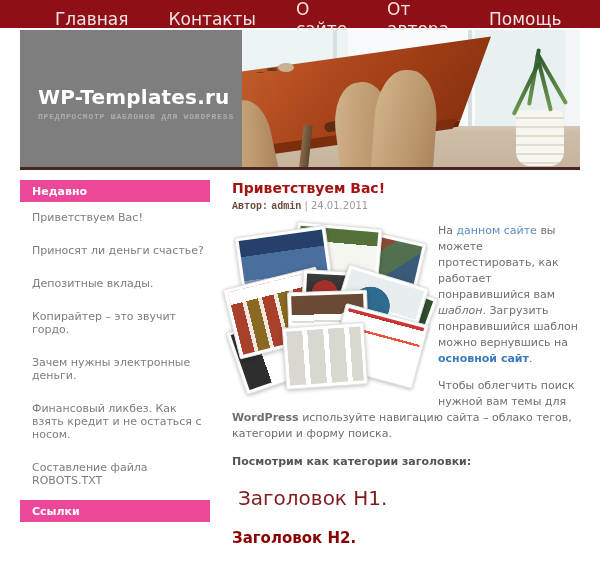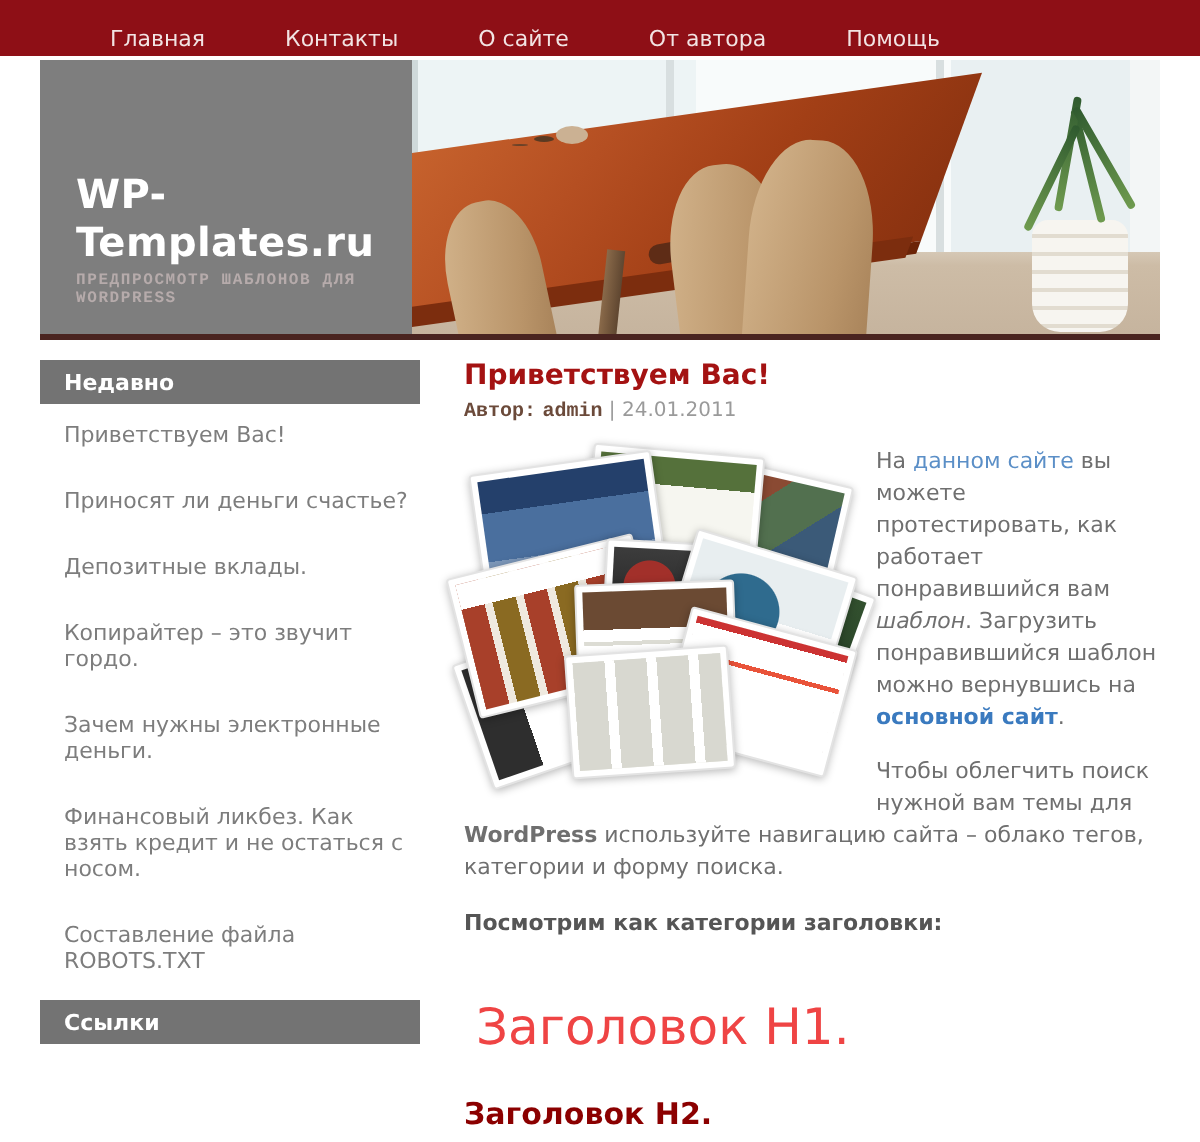--- a/index.html
+++ b/index.html
@@ -2,21 +2,21 @@
 <html><head>
 <meta charset="utf-8">
 <style>
   * { margin:0; padding:0; box-sizing:border-box; }
   html,body { width:600px; height:571px; overflow:hidden; background:#fff;
     font-family:"DejaVu Sans","Liberation Sans",sans-serif; }
 
   
   .topnav { height:28px; background:#8e0f16; display:flex; align-items:center;
     padding-left:55px; }
-  .topnav a { color:#f2e3e3; font-size:11px; text-decoration:none; margin-right:40px;
+  .topnav a { color:#f2e3e3; font-size:17px; text-decoration:none; margin-right:40px;
     cursor:pointer;margin-top:10px; }
 
   
   .page { width:560px; margin:0 20px; }
   .banner { position:relative; height:140px; margin-top:2px; overflow:hidden;
     border-bottom:3px solid #4a2420; background:#e9eef0; }
   .photo { position:absolute; left:186px; right:0; top:0; bottom:0; overflow:hidden;
     background:linear-gradient(180deg,#dde5e8 0%,#eef3f4 40%,#e3dbce 62%,#cdbca6 75%,#c6b49e 100%); }
   .window-pane { position:absolute; top:0; left:0; right:0; height:96px;
     background:linear-gradient(90deg,#cfd9da 0 3px,#edf4f5 3px 38%,#f8fbfb 38% 72%,#e9f0f2 72% 96%,#f3f6f6 96%); }
@@ -40,31 +40,31 @@
     border-radius:8px; background:#5e2c16; transform:rotate(-10deg); }
   .pot { position:absolute; right:16px; top:80px; width:48px; height:56px;
     border-radius:8px 8px 14px 14px;
     background:repeating-linear-gradient(180deg,#f7f5f0 0 7px,#e2dcd0 7px 9px); }
   .frond { position:absolute; width:4px; height:58px; border-radius:3px;
     background:linear-gradient(#2f5a2f,#6f9b4f); }
   .f1 { right:34px; top:24px; transform:rotate(-14deg); }
   .f2 { right:44px; top:18px; transform:rotate(10deg); }
   .f3 { right:26px; top:20px; transform:rotate(-30deg); }
   .f4 { right:52px; top:30px; transform:rotate(26deg); }
-  .gray-box { position:absolute; left:0; top:0; width:186px; height:100%;
+  .gray-box { position:absolute; left:0; top:0; width:222px; height:100%;
     background:#7e7e7e; padding:55px 0 0 18px; }
   .site-title { color:#fff; font-size:20px; font-weight:bold; letter-spacing:.2px; cursor:pointer; }
   .site-subtitle { font-family:Liberation Mono, monospace; font-size:8px;
     color:#b6abab; letter-spacing:.8px; margin-top:3px; font-weight:bold; }
 
   
   .content { display:flex; margin-top:10px; }
   .sidebar { width:190px; flex:none; }
   .side-section { margin-bottom:12px; }
-  .side-head { background:#737373; color:#fff; font-size:11px; font-weight:bold;
+  .side-head { background:#ec4899; color:#fff; font-size:11px; font-weight:bold;
     padding:5px 12px 4px; }
   .side-list { margin-top:8px; }
   .side-item { display:block; font-size:11px; color:#7d7d7d; line-height:13px;
     padding:1px 4px 1px 12px; text-decoration:none; cursor:pointer; }
   .side-item + .side-item { margin-top:18px; }
 
   .main { flex:1; margin-left:22px; font-size:11px; color:#6f6f6f; }
   .post-title { color:#a41212; font-size:14px; font-weight:bold; cursor:pointer; }
   .post-meta { margin-top:4px; font-size:10px; color:#9a9a9a; }
   .post-meta b { color:#6b4a3a;font-family:Liberation Mono, monospace; }
@@ -107,22 +107,22 @@
     repeating-linear-gradient(90deg,#d8d8d0 0 16px,#fff 16px 21px),
     repeating-linear-gradient(180deg,#e6e6de 0 12px,#fff 12px 17px); }
   .k10 { left:104px; top:88px; width:86px; height:66px; transform:rotate(15deg); z-index:6; }
   .k10 .fill { background:linear-gradient(180deg,#c33 0 6%,#fff 6% 30%,#e9533a 30% 34%,#fff 34%),
     repeating-linear-gradient(180deg,transparent 0 9px,#e8e0dc 9px 10px); }
   .k11 { left:150px; top:64px; width:44px; height:80px; transform:rotate(20deg); z-index:1; }
   .k11 .fill { background:linear-gradient(#33512f,#1d3420); }
 
   
   .clear { clear:both; }
-  .demo-h1 { font-family:"DejaVu Sans",sans-serif; font-weight:400; font-size:25px;
-    color:#ef4444; margin:14px 0 0 6px; }
+  .demo-h1 { font-family:"DejaVu Sans",sans-serif; font-weight:400; font-size:20px;
+    color:#7f1d1d; margin:2px 0 0 6px; }
   .demo-h2 { font-size:15px; font-weight:bold; color:#8b0000; margin:15px 0 0; }
 </style>
 </head>
 <body>
 
 <div class="topnav">
   <a>Главная</a>
   <a>Контакты</a>
   <a>О сайте</a>
   <a>От автора</a>

